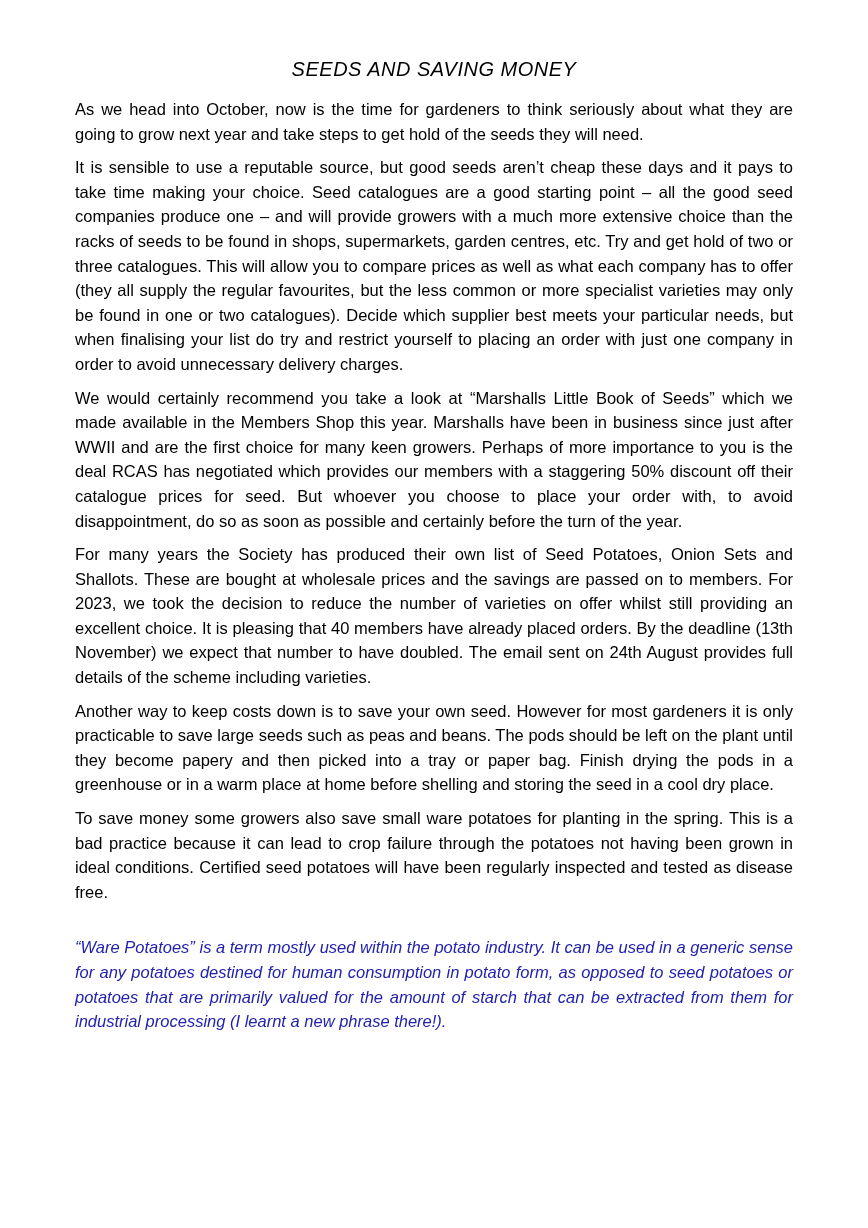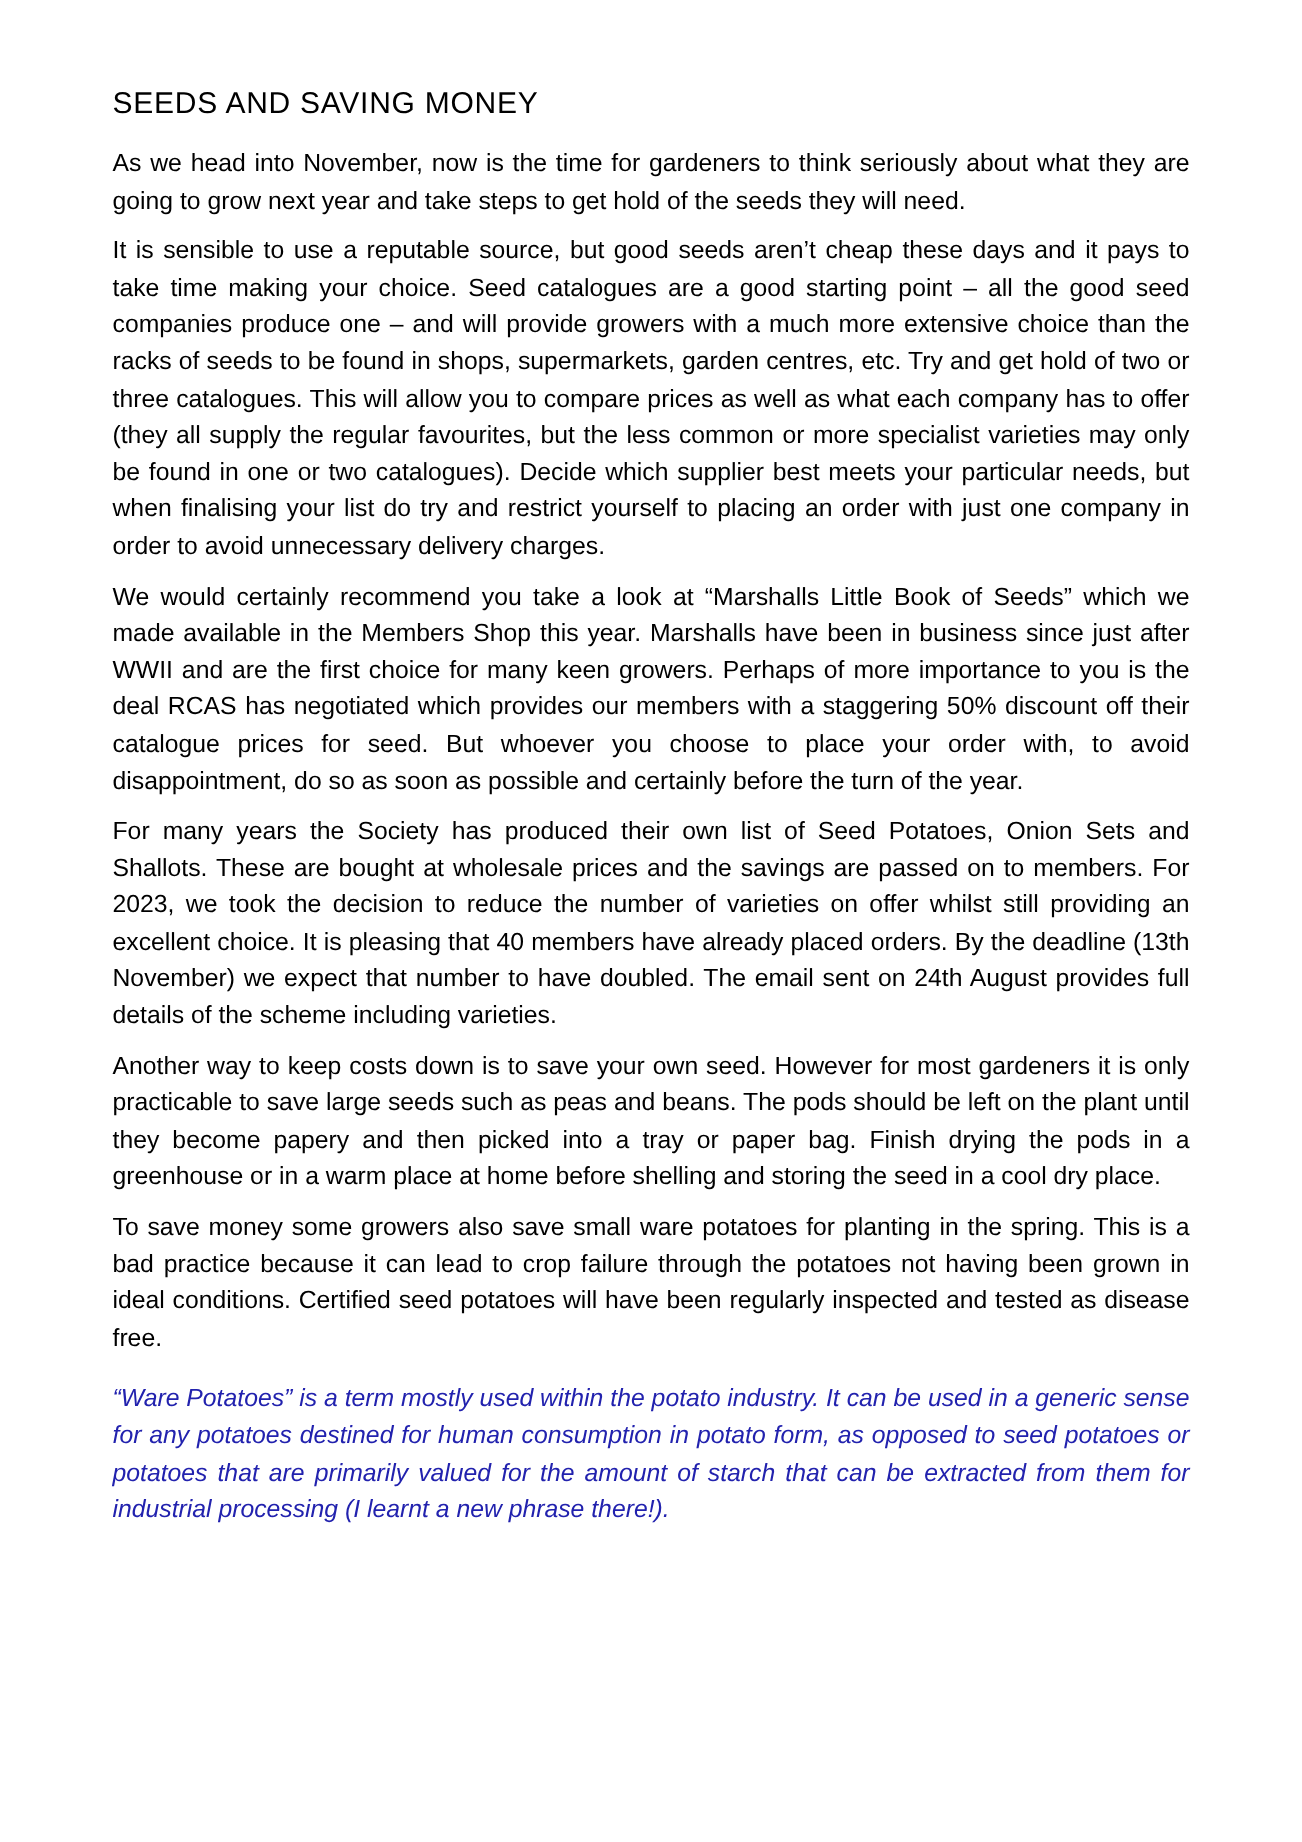--- a/index.html
+++ b/index.html
@@ -17,47 +17,48 @@
     font-family: "Liberation Sans", sans-serif;
     color: var(--body-color);
   }
   .page {
     width: 868px;
     height: 1228px;
     padding: 58px 75px 0 75px;
   }
   .doc-title {
     font-size: 20px;
+    font-style: italic;
     font-weight: normal;
-    text-align: left;
+    text-align: center;
     margin: 0 0 16px 0;
     letter-spacing: 0.5px;
     color: var(--body-color);
   }
   .para {
     font-size: 16.5px;
     line-height: 24.6px;
     text-align: justify;
     margin: 0 0 9px 0;
     color: var(--body-color);
   }
   .para .bold { font-weight: normal; }
   .para.note {
     color: var(--note-color);
     font-style: italic;
-    margin-top: 16px;
+    margin-top: 31px;
   }
 </style>
 </head>
 <body>
 
 <main class="page">
   <h1 class="doc-title">SEEDS AND SAVING MONEY</h1>
   <section>
-      <p class="para"><span class="seg">As we head into November, now is the time for gardeners to think seriously about what they are going to grow next year and take steps to get hold of the seeds they will need.</span></p>
+      <p class="para"><span class="seg">As we head into October, now is the time for gardeners to think seriously about what they are going to grow next year and take steps to get hold of the seeds they will need.</span></p>
       <p class="para"><span class="seg">It is sensible to use a reputable source, but good seeds aren’t cheap these days and it pays to take time making your choice.  </span><span class="seg bold">Seed catalogues</span><span class="seg"> are a good starting point – all the good seed companies produce one – and will provide growers with a much more extensive choice than the racks of seeds to be found in shops, supermarkets, garden centres, etc.  Try and get hold of two or three catalogues.  This will allow you to compare prices as well as what each company has to offer (they all supply the regular favourites, but the less common or more specialist varieties may only be found in one or two catalogues).  Decide which supplier best meets your particular needs, but when finalising your list do try and restrict yourself to placing an order with just one company in order to avoid unnecessary delivery charges.</span></p>
       <p class="para"><span class="seg">We would certainly recommend you take a look at “</span><span class="seg bold">Marshalls Little Book of Seeds</span><span class="seg">” which we made available in the Members Shop this year.  Marshalls have been in business since just after WWII and are the first choice for many keen growers.  Perhaps of more importance to you is the deal RCAS has negotiated which provides our members with a staggering 50% discount off their catalogue prices for seed.  But whoever you choose to place your order with, to avoid disappointment, do so as soon as possible and certainly before the turn of the year.</span></p>
       <p class="para"><span class="seg">For many years the Society has produced their own list of </span><span class="seg bold">Seed Potatoes, Onion Sets and Shallots</span><span class="seg">.  These are bought at wholesale prices and the savings are passed on to members.  For 2023, we took the decision to reduce the number of varieties on offer whilst still providing an excellent choice.  It is pleasing that 40 members have already placed orders. By the deadline (13th November) we expect that number to have doubled. The email sent on 24th August provides full details of the scheme including varieties.</span></p>
       <p class="para"><span class="seg">Another way to keep costs down is to </span><span class="seg bold">save your own seed.</span><span class="seg">  However for most gardeners it is only practicable to save large seeds such as peas and beans.  The pods should be left on the plant until they become papery and then picked into a tray or paper bag. Finish drying the pods in a greenhouse or in a warm place at home before shelling and storing the seed in a cool dry place.</span></p>
       <p class="para"><span class="seg">To save money some growers also save small </span><span class="seg bold">ware potatoes</span><span class="seg"> for planting in the spring.  This is a bad practice because it can lead to crop failure through the potatoes not having been grown in ideal conditions.  Certified seed potatoes will have been regularly inspected and tested as disease free.</span></p>
       <p class="para note"><span class="seg">“Ware Potatoes” is a term mostly used within the potato industry.  It can be used in a generic sense for any potatoes destined for human consumption in potato form, as opposed to seed potatoes or potatoes that are primarily valued for the amount of starch that can be extracted from them for industrial processing (I learnt a new phrase there!).</span></p>
     </section>
 </main>
 
 </body></html>

